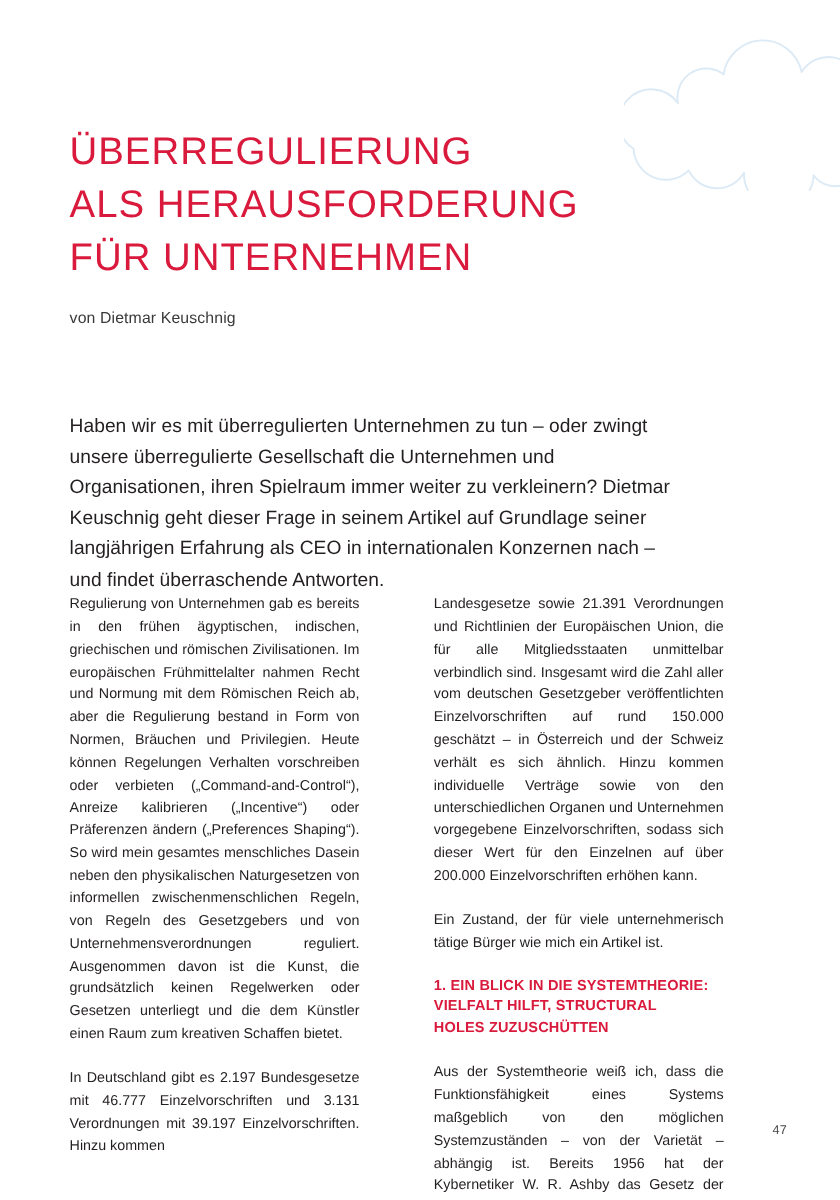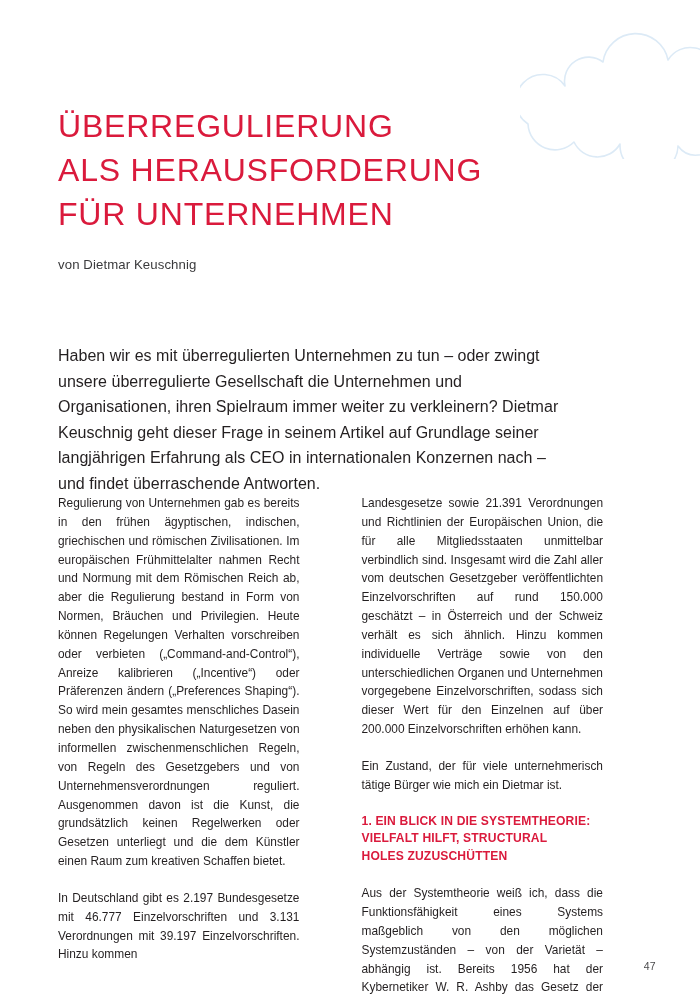--- a/index.html
+++ b/index.html
@@ -109,21 +109,21 @@
   
   .section-heading.mid {
     margin-top: 14px;
     margin-bottom: 19px;
   }
 
   
   #page-number {
     position: absolute;
     right: 44px;
-    bottom: 28px;
+    bottom: 52px;
     font-size: 10.5px;
     color: #4a4a4c;
     letter-spacing: 0.3px;
   }
 </style>
 </head>
 <body>
 
 <svg id="cloud-decoration" viewBox="0 0 200 145" xmlns="http://www.w3.org/2000/svg" aria-hidden="true">
   <path d="M 8 110
@@ -153,21 +153,21 @@
 
   <div id="body-columns">
 
     <div class="body-column">
       <p class="body-paragraph">Regulierung von Unternehmen gab es bereits in den frühen ägyptischen, indischen, griechischen und römischen Zivilisationen. Im europäischen Frühmittelalter nahmen Recht und Normung mit dem Römischen Reich ab, aber die Regulierung bestand in Form von Normen, Bräuchen und Privilegien. Heute können Regelungen Verhalten vorschreiben oder verbieten („Command-and-Control“), Anreize kalibrieren („Incentive“) oder Präferenzen ändern („Preferences Shaping“). So wird mein gesamtes menschliches Dasein neben den physikalischen Naturgesetzen von informellen zwischenmenschlichen Regeln, von Regeln des Gesetzgebers und von Unternehmensverordnungen reguliert. Ausgenommen davon ist die Kunst, die grundsätzlich keinen Regelwerken oder Gesetzen unterliegt und die dem Künstler einen Raum zum kreativen Schaffen bietet.</p>
       <p class="body-paragraph">In Deutschland gibt es 2.197 Bundesgesetze mit 46.777 Einzelvorschriften und 3.131 Verordnungen mit 39.197 Einzelvorschriften. Hinzu kommen</p>
     </div>
 
     <div class="body-column">
       <p class="body-paragraph">Landesgesetze sowie 21.391 Verordnungen und Richtlinien der Europäischen Union, die für alle Mitgliedsstaaten unmittelbar verbindlich sind. Insgesamt wird die Zahl aller vom deutschen Gesetzgeber veröffentlichten Einzelvorschriften auf rund 150.000 geschätzt – in Österreich und der Schweiz verhält es sich ähnlich. Hinzu kommen individuelle Verträge sowie von den unterschiedlichen Organen und Unternehmen vorgegebene Einzelvorschriften, sodass sich dieser Wert für den Einzelnen auf über 200.000 Einzelvorschriften erhöhen kann.</p>
-      <p class="body-paragraph">Ein Zustand, der für viele unternehmerisch tätige Bürger wie mich ein Dietmar ist.</p>
+      <p class="body-paragraph">Ein Zustand, der für viele unternehmerisch tätige Bürger wie mich ein Artikel ist.</p>
       <h2 class="section-heading mid">1. EIN BLICK IN DIE SYSTEMTHEORIE:
      VIELFALT HILFT, STRUCTURAL
      HOLES ZUZUSCHÜTTEN</h2>
       <p class="body-paragraph">Aus der Systemtheorie weiß ich, dass die Funktionsfähigkeit eines Systems maßgeblich von den möglichen Systemzuständen – von der Varietät – abhängig ist. Bereits 1956 hat der Kybernetiker W. R. Ashby das Gesetz der erforderlichen Varietät formuliert: „Nur Vielfalt kann Vielfalt absorbieren“</p>
     </div>
 
   </div>
 
   <div id="page-number">47</div>
 

